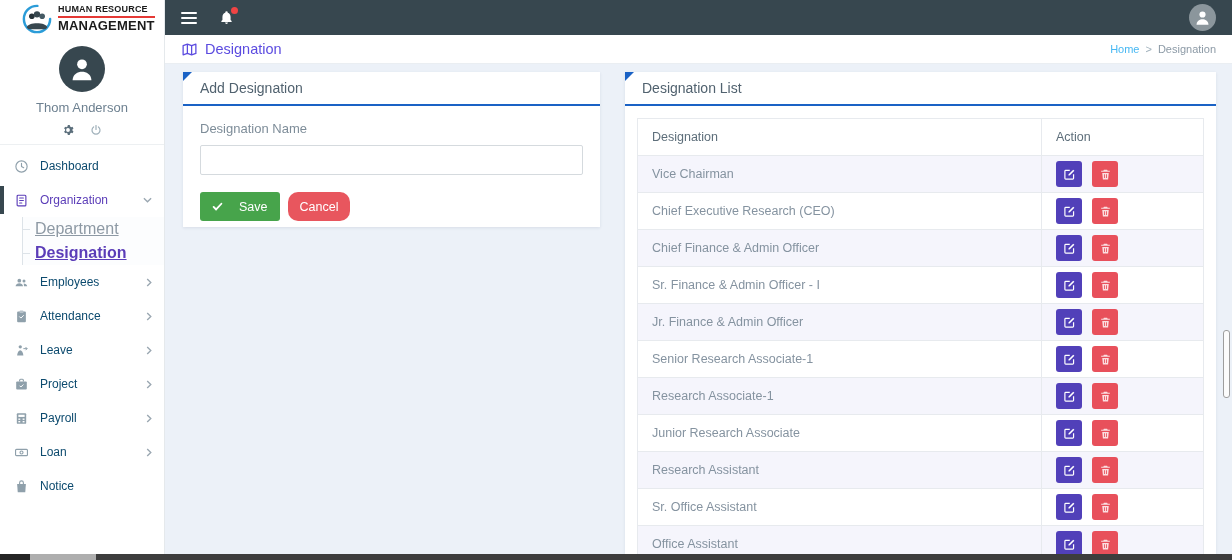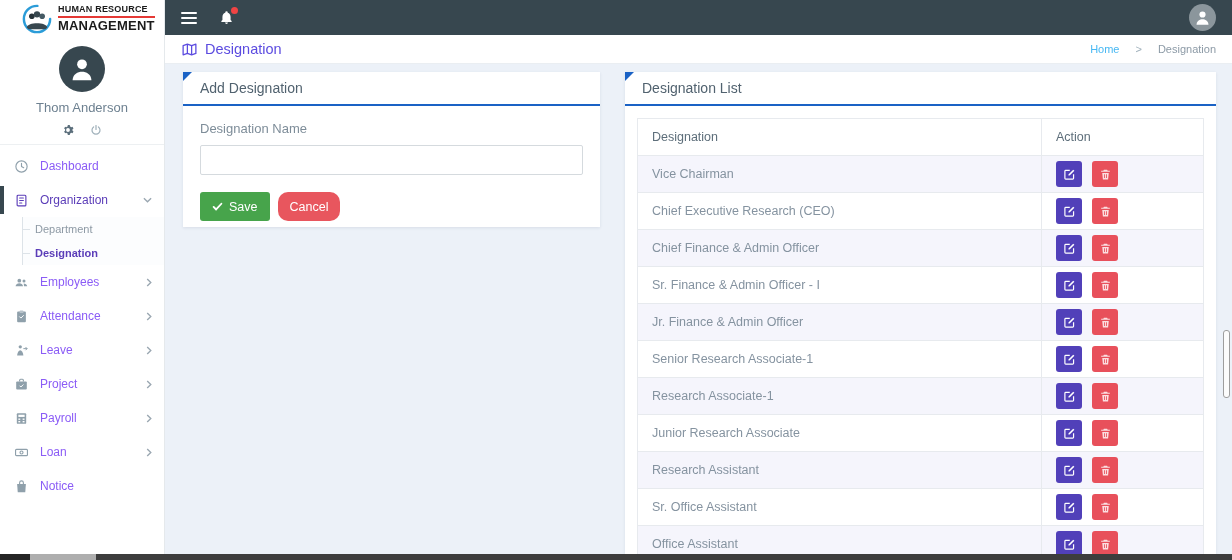--- a/index.html
+++ b/index.html
@@ -15,58 +15,58 @@
   .logo-line1 { font-size:9px; font-weight:bold; color:#1b1b1b; letter-spacing:.2px; border-bottom:2px solid #e53935; padding-bottom:1px; }
   .logo-line2 { font-size:13px; font-weight:bold; color:#1b1b1b; letter-spacing:.2px; padding-top:1px; }
   .profile { text-align:center; border-bottom:1px solid #edf0f2; padding-bottom:8px; }
   .avatar-circle { width:46px; height:46px; border-radius:50%; background:#37474f; margin:10px auto 8px; display:flex; align-items:center; justify-content:center; }
   .avatar-circle svg { width:30px; height:30px; }
   .user-name { font-size:13px; color:#6d8090; }
   .profile-actions { display:flex; justify-content:center; gap:16px; margin-top:9px; }
   .mini-icon { width:12px; height:12px; display:inline-flex; cursor:pointer; }
 
   .nav { padding-top:4px; }
-  .nav-item { display:flex; align-items:center; height:34px; padding:0 12px 0 14px; font-size:12px; color:#8b5cf6; cursor:pointer; position:relative; }
+  .nav-item { display:flex; align-items:center; height:34px; padding:0 12px 0 14px; font-size:12px; color:#0c4a6e; cursor:pointer; position:relative; }
   .nav-item .nicon { width:15px; height:15px; margin-right:11px; display:inline-flex; }
   .nav-item .chev { margin-left:auto; display:inline-flex; }
   .nav-item.active { color:#5b3db8; }
   .nav-item.active::before { content:""; position:absolute; left:0; top:3px; bottom:3px; width:4px; background:#37474f; }
   .submenu { margin-left:22px; border-left:1px solid #dde3e8; background:#fcfdfe; }
-  .submenu-item { position:relative; height:24px; display:flex; align-items:center; padding-left:12px; font-size:11px; color:#8d99a4; cursor:pointer; }
+  .submenu-item { position:relative; height:24px; display:flex; align-items:center; padding-left:12px; font-size:16px; color:#8d99a4; cursor:pointer;text-decoration:underline; }
   .submenu-item::before { content:""; position:absolute; left:0; top:50%; width:7px; height:1px; background:#dde3e8; }
   .submenu-item.active { color:#5b3db8; font-weight:bold; }
 
   
   .topbar { position:absolute; left:165px; top:0; right:0; height:35px; background:#37474f; display:flex; align-items:center; padding:0 16px; z-index:3; }
   .hamburger { width:16px; height:12px; display:flex; flex-direction:column; justify-content:space-between; cursor:pointer; }
   .hamburger span { height:2px; background:#fff; border-radius:1px; }
   .bell-wrap { position:relative; margin-left:22px; cursor:pointer; display:inline-flex; }
   .bell-dot { position:absolute; top:-3px; right:-4px; width:7px; height:7px; border-radius:50%; background:#ef4444; }
   .topbar-avatar { margin-left:auto; width:27px; height:27px; border-radius:50%; background:#8b969c; display:flex; align-items:center; justify-content:center; cursor:pointer; }
   .topbar-avatar svg { width:19px; height:19px; }
 
   
   .crumb-bar { position:absolute; left:165px; top:35px; right:0; height:29px; background:#fff; border-bottom:1px solid #eaeef2; display:flex; align-items:center; padding:0 16px; z-index:2; }
   .page-title { display:flex; align-items:center; gap:7px; color:#5b4be0; font-size:14.5px; }
-  .crumbs { margin-left:auto; font-size:11px; display:flex; align-items:flex-start; gap:16px; }
+  .crumbs { margin-left:auto; font-size:11px; display:flex; align-items:flex-start; gap:6px; }
   .crumb-home { color:#47b8f3; cursor:pointer; }
   .crumb-sep { color:#9fb0bb; }
   .crumb-cur { color:#8c9aa6; }
 
   
   .content { position:absolute; left:165px; top:64px; right:0; bottom:0; overflow:hidden; }
   .card { position:absolute; background:#fff; box-shadow:0 1px 3px rgba(40,60,90,.10); }
   .card::before { content:""; position:absolute; top:0; left:0; width:0; height:0; border-style:solid; border-width:9px 9px 0 0; border-color:#1a62c5 transparent transparent transparent; }
   .card-head { height:34px; display:flex; align-items:center; padding:0 17px; border-bottom:2px solid #1a62c5; color:#51626f; font-size:14px; }
   .add-card { left:18px; top:8px; width:417px; height:155px; }
   .add-body { padding:15px 17px; }
   .field-label { font-size:13px; color:#7e8d99; }
   .text-input { width:100%; height:30px; margin-top:9px; border:1px solid #d5dade; border-radius:2px; padding:0 8px; font-size:13px; color:#55626d; outline:none; }
   .btn-row { display:flex; gap:8px; margin-top:17px; }
-  .btn { height:29px; padding:0 12px; border-radius:3px; color:#fff; font-size:12.5px; display:inline-flex; align-items:center; gap:6px; }
+  .btn { height:29px; padding:0 12px; border-radius:3px; color:#fff; font-size:12.5px; display:inline-flex; align-items:center; gap:16px; }
   .btn-save { background:#47a44b; }
   .btn-cancel { background:#e8565e;border-radius:10px; }
 
   .list-card { left:460px; top:8px; width:591px; height:620px; }
   .list-table { width:calc(100% - 24px); margin:12px; border-collapse:collapse; font-size:12.5px; }
   .list-table th, .list-table td { border:1px solid #e7eaee; height:37px; padding:0 14px; text-align:left; }
   .list-table th { color:#5d6e7a; font-weight:normal; }
   .list-table td { color:#8593a0; }
   .list-table .col-action { width:162px; }
   .list-table tbody tr:nth-child(odd) { background:#f5f5fc; }

